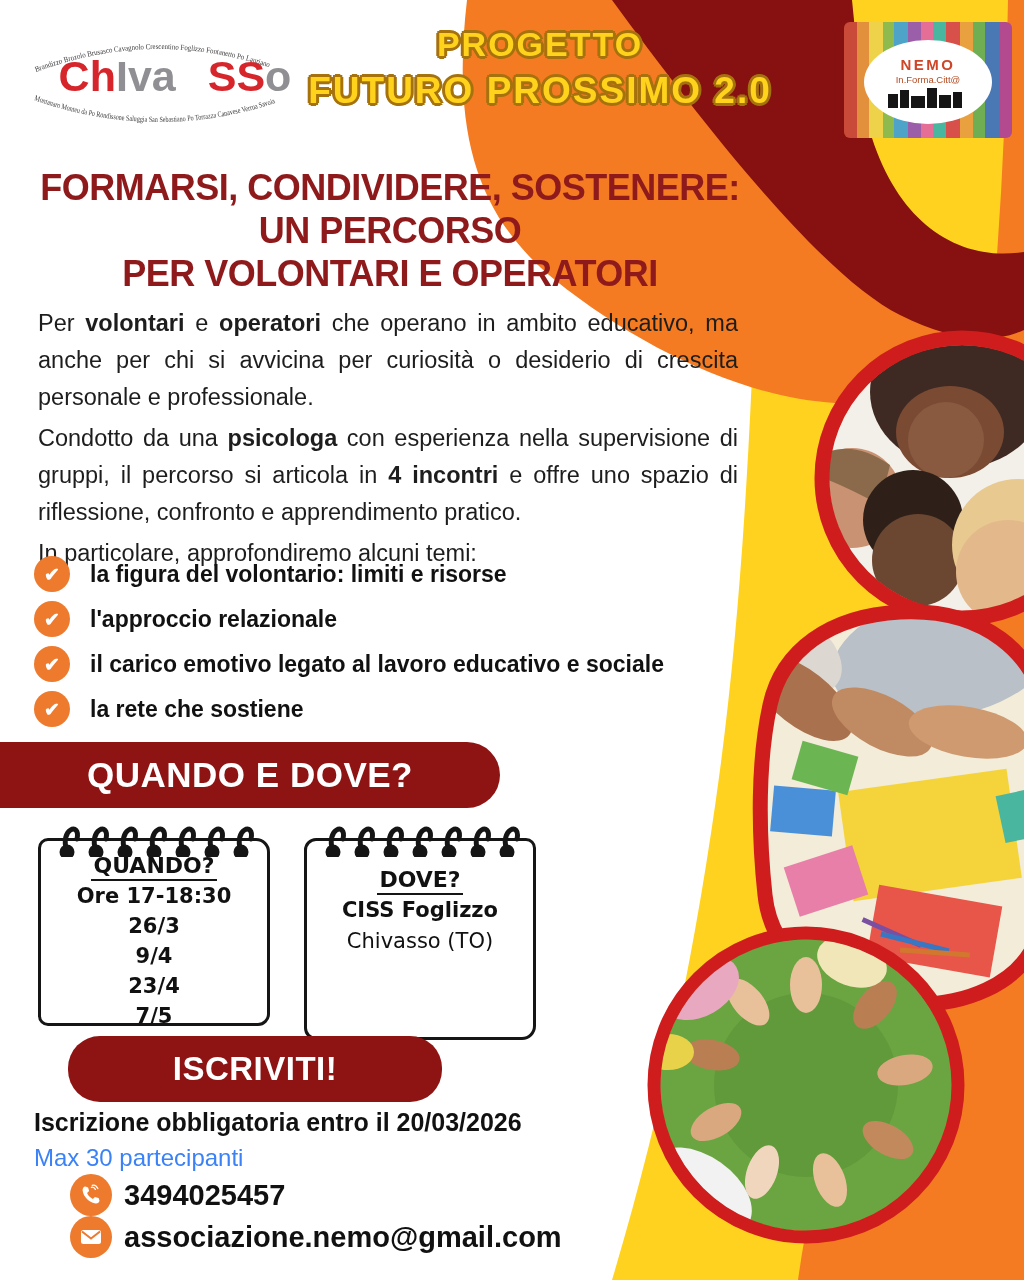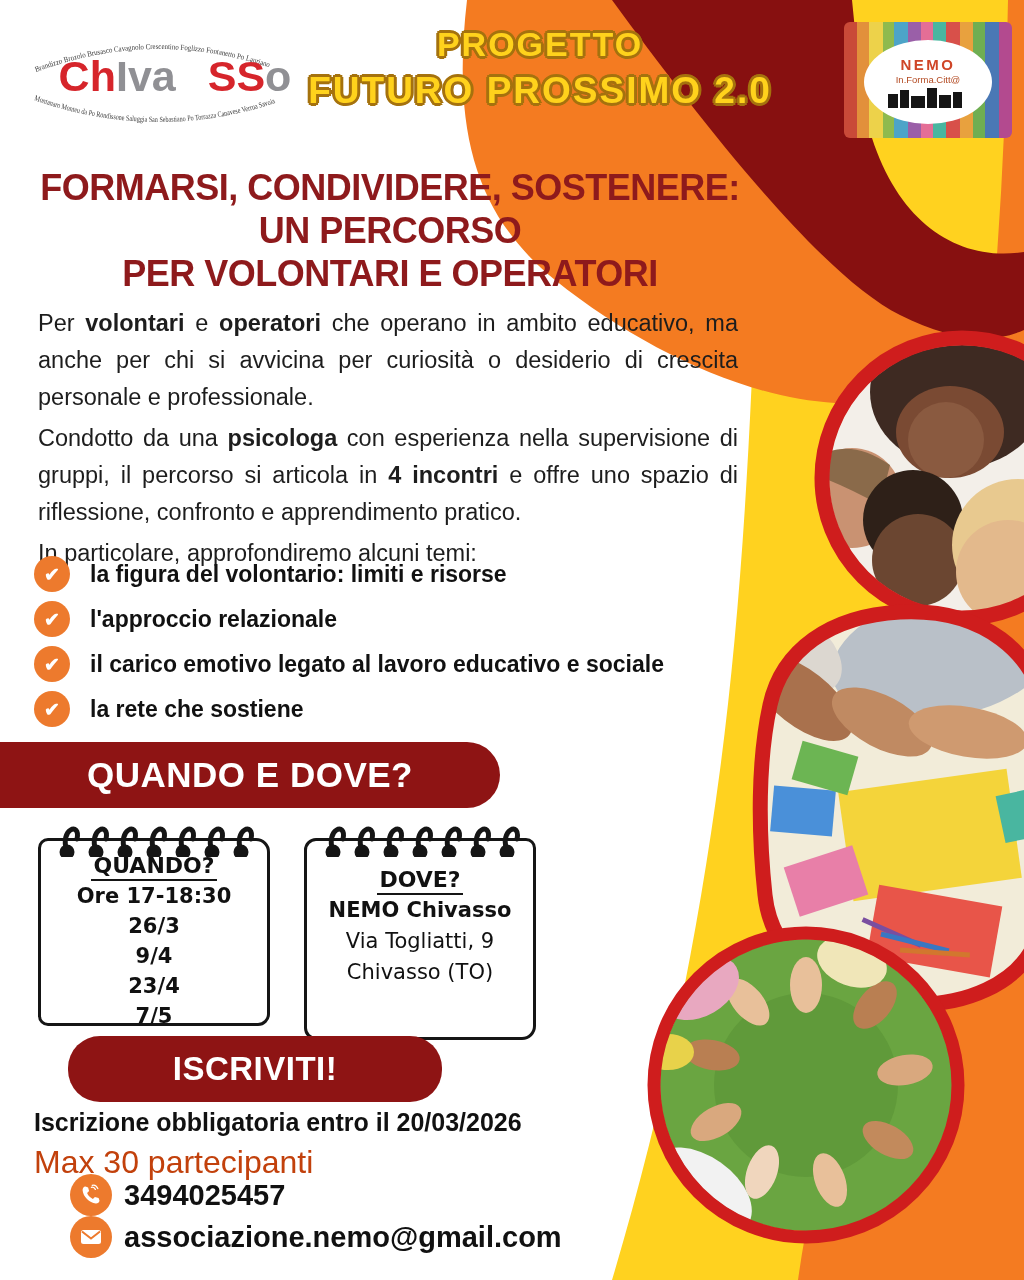--- a/index.html
+++ b/index.html
@@ -67,21 +67,21 @@
   .pad-line{font-size:21px;font-weight:bold;line-height:30px;}
   .pad-dove .pad-title{margin-top:26px;}
   .pad-dove .pad-line{font-weight:normal;line-height:31px;}
   .pad-dove .pad-line.strong{font-weight:bold;}
 
   
   .iscriviti{position:absolute;left:68px;top:1036px;width:374px;height:66px;background:var(--maroon);
              border:none;border-radius:32px;z-index:2;color:#fff;font-family:"Liberation Sans",sans-serif;
              font-weight:800;font-size:33px;letter-spacing:0.5px;cursor:pointer;}
   .deadline{position:absolute;left:34px;top:1108px;z-index:2;font-size:25px;font-weight:bold;color:#111;}
-  .maxp{position:absolute;left:34px;top:1144px;z-index:2;font-size:32px;color:#c2410c;}
+  .maxp{position:absolute;left:34px;top:1144px;z-index:2;font-size:24px;color:#3b82f6;}
   .contact{position:absolute;z-index:2;display:flex;align-items:center;gap:12px;}
   .contact.phone{left:70px;top:1174px;} .contact.mail{left:70px;top:1216px;}
   .cicon{width:42px;height:42px;border-radius:50%;background:var(--accent-orange);
          display:flex;align-items:center;justify-content:center;}
   .contact-text{font-size:29px;font-weight:bold;color:#111;}
 </style>
 </head>
 <body>
 
 <div class="page">
@@ -262,22 +262,21 @@
     <svg class="spiral" width="214" height="46" viewBox="0 0 214 46">
       <use href="#ring" x="18" y="14"></use>
         <use href="#ring" x="47" y="14"></use>
         <use href="#ring" x="76" y="14"></use>
       <use href="#ring" x="105" y="14"></use>
         <use href="#ring" x="134" y="14"></use>
         <use href="#ring" x="163" y="14"></use>
       <use href="#ring" x="192" y="14"></use>
     </svg>
     <div><span class="pad-title">DOVE?</span></div>
-    <div class="pad-line strong">NEMO Chivasso</div>
-    <div class="pad-line">Via Togliatti, 9</div>
+    <div class="pad-line strong">CISS Foglizzo</div>
     <div class="pad-line">Chivasso (TO)</div>
   </div>
 
   <button class="iscriviti">ISCRIVITI!</button>
   <div class="deadline">Iscrizione obbligatoria entro il 20/03/2026</div>
   <div class="maxp">Max 30 partecipanti</div>
 
   <div class="contact phone">
     <span class="cicon">
       <svg width="24" height="24" viewBox="0 0 24 24">

